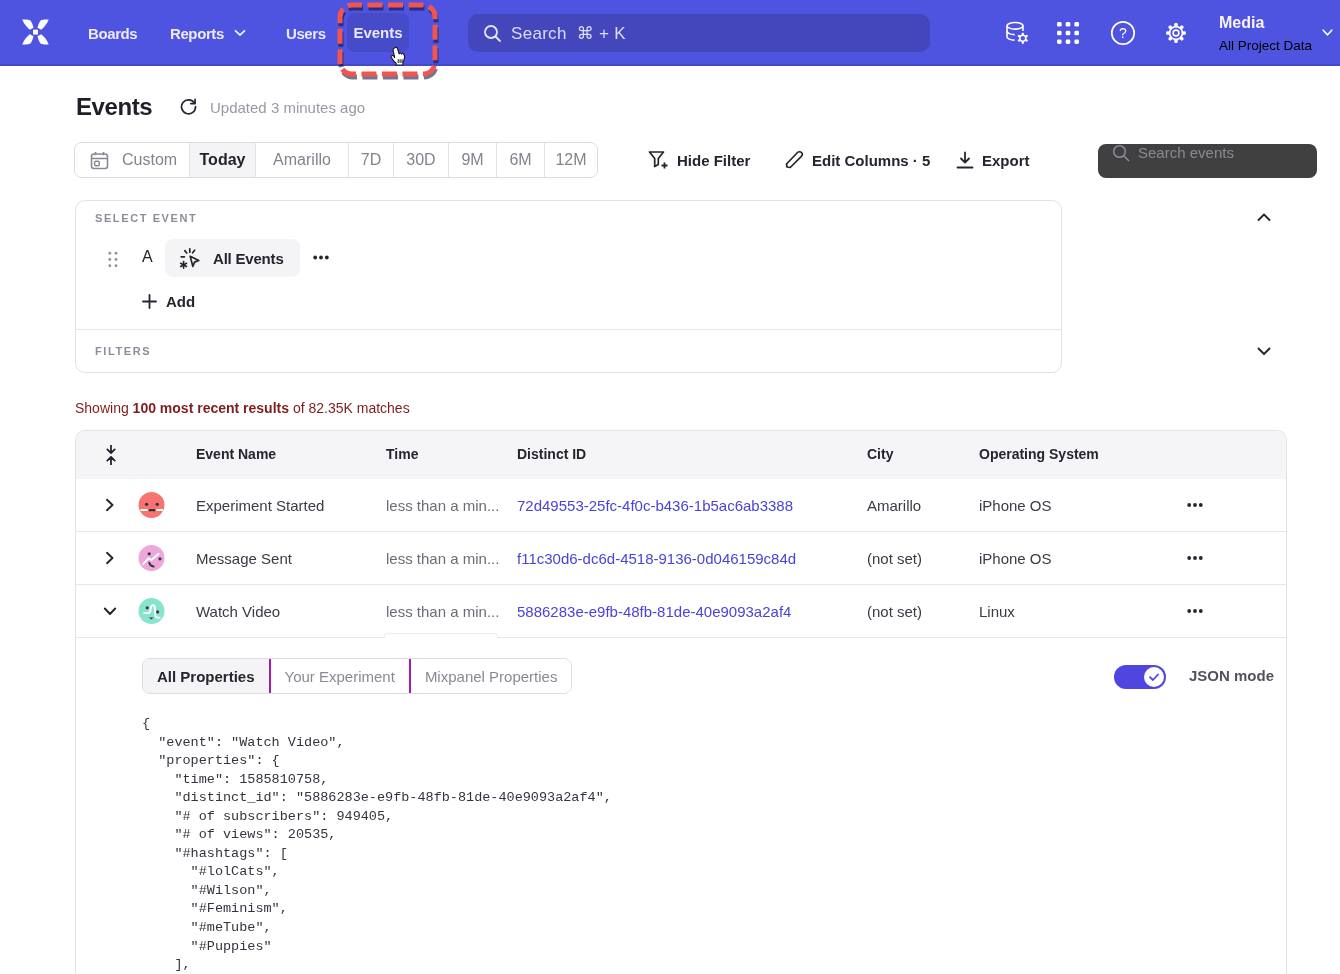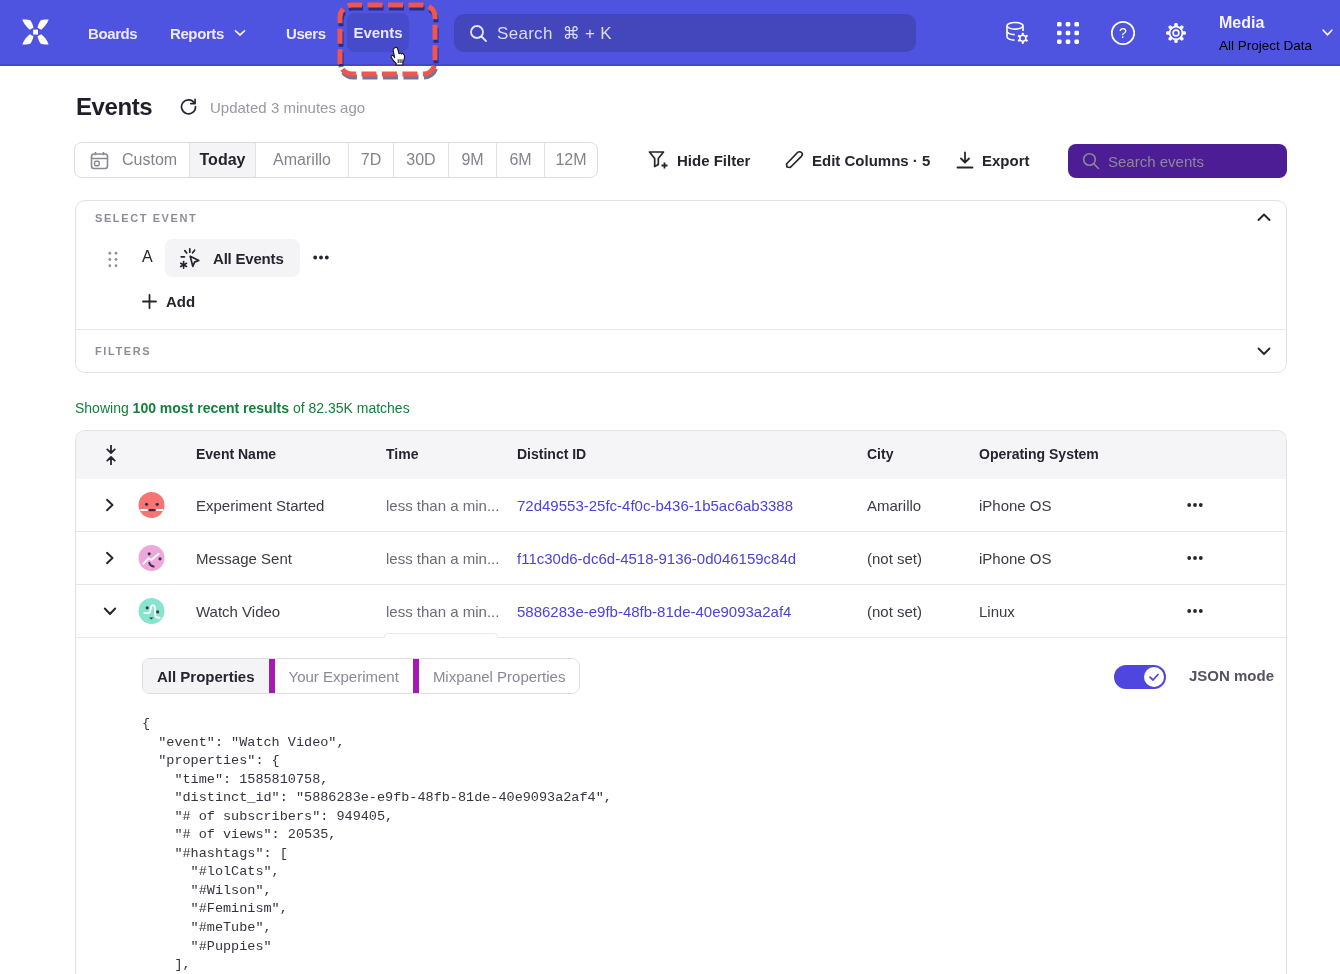--- a/index.html
+++ b/index.html
@@ -8,21 +8,21 @@
 .abs { position:absolute; }
 
 
 .nav { position:absolute; top:0; left:0; width:1340px; height:66px; background:#4e54df; }
 .nav::after { content:''; position:absolute; bottom:0; left:0; right:0; height:2px; background:rgba(10,10,90,0.14); }
 .nav-item { position:absolute; top:0; height:66px; display:flex; align-items:center;
   color:#eceafc; font-size:15px; font-weight:700; letter-spacing:-0.4px; }
 .events-btn { position:absolute; left:347px; top:13px; width:62px; height:39px;
   background:#454bc9; border-radius:8px; color:#e9e7fb; font-size:15px; font-weight:700;
   display:flex; align-items:center; justify-content:center; }
-.navsearch { position:absolute; left:454px; top:14px; width:462px; height:38px;
+.navsearch { position:absolute; left:468px; top:14px; width:462px; height:38px;
   background:#4347bb; border-radius:10px; display:flex; align-items:center; color:#dcdcf5; }
 .navsearch span { font-size:17px; margin-left:9px; letter-spacing:.3px; }
 
 
 .acct { position:absolute; top:15px; left:1219px; color:#f6f4fd; }
 .acct .l1 { font-size:16px; font-weight:700; line-height:15px; }
 .acct .l2 { font-size:13.5px; color:#000000; margin-top:8px; }
 
 
 h1.title { position:absolute; left:76px; top:93px; font-size:24px; letter-spacing:-0.4px; font-weight:700; color:#201e28; }
@@ -32,51 +32,51 @@
 .dategroup { position:absolute; left:74px; top:142px; height:36px; border:1px solid #dddbe1;
   border-radius:8px; display:flex; align-items:stretch; overflow:hidden; background:#fff; }
 .seg { display:flex; align-items:center; justify-content:center;
   font-size:16px; color:#85828d; border-right:1px solid #e4e2e7; }
 .seg:last-child { border-right:none; }
 .seg.active { background:#f4f3f5; color:#24222c; font-weight:700; }
 
 .toolbtn { position:absolute; top:142px; height:36px; display:flex; align-items:center;
   font-size:15px; font-weight:700; color:#26242e; }
 .toolbtn svg { margin-right:8px; }
-.searchevents { position:absolute; left:1068px; top:144px; width:219px; height:34px;
-  background:#4c1d95; border-radius:8px; display:flex; align-items:center; }
+.searchevents { position:absolute; left:1098px; top:144px; width:219px; height:34px;
+  background:#404040; border-radius:8px; display:flex; align-items:flex-start; }
 .searchevents span { color:#8b8996; font-size:15px; margin-left:8px; }
 
 
-.panel { position:absolute; left:75px; top:200px; width:1212px; height:173px;
+.panel { position:absolute; left:75px; top:200px; width:987px; height:173px;
   border:1px solid #e3e1e6; border-radius:10px; background:#fff; }
 .sectlabel { font-size:11px; font-weight:700; letter-spacing:1.6px; color:#8f8c99; }
 .allevents { position:absolute; left:89px; top:38px; height:38px; padding:0 16px 0 14px;
   background:#f4f3f5; border-radius:8px; display:flex; align-items:center;
   font-size:15px; font-weight:700; letter-spacing:-0.2px; color:#26242e; }
 .divider { position:absolute; left:0; right:0; top:128px; height:1px; background:#e8e6eb; }
 
-.showing { position:absolute; left:75px; top:400px; font-size:14px; color:#15803d; }
+.showing { position:absolute; left:75px; top:400px; font-size:14px; color:#7f1d1d; }
 
 
 .table { position:absolute; left:75px; top:430px; width:1212px; height:600px;
   border:1px solid #e3e1e6; border-radius:10px 10px 0 0; border-bottom:none; background:#fff; overflow:hidden; }
 .thead { position:absolute; left:0; top:0; width:100%; height:48px; background:#f5f4f6;
   font-size:14px; font-weight:700; color:#26242e; }
 .thead span { position:absolute; top:15px; }
 .row { position:absolute; left:0; width:100%; height:53px; border-bottom:1px solid #e8e6eb; font-size:15px; }
 .cell { position:absolute; top:50%; transform:translateY(-50%); }
 .link { color:#4b43d9; }
 .grey { color:#6e6b76; }
 .dark { color:#3c3a45; }
 
 
 .tabs { position:absolute; left:66px; top:227px; height:36px; display:flex; border:1px solid #dedce2;
   border-radius:8px; overflow:hidden; background:#fff; }
-.tab { display:flex; align-items:center; padding:0 14px; font-size:15px; color:#8b8894; border-right:6px solid #a21caf; background:#fff; }
+.tab { display:flex; align-items:center; padding:0 14px; font-size:15px; color:#8b8894; border-right:2px solid #a21caf; background:#fff; }
 .tab:last-child { border-right:none; }
 .tab.active { background:#f4f3f5; color:#26242e; font-weight:700; }
 
 .jsonmode { position:absolute; left:1113px; top:236px; font-size:15px; font-weight:700; color:#55525e; }
 
 pre.json { position:absolute; left:66px; top:284px; font-family:"Liberation Mono", monospace;
   font-size:13.5px; line-height:18.55px; color:#35333e; }
 </style>
 </head>
 <body>

